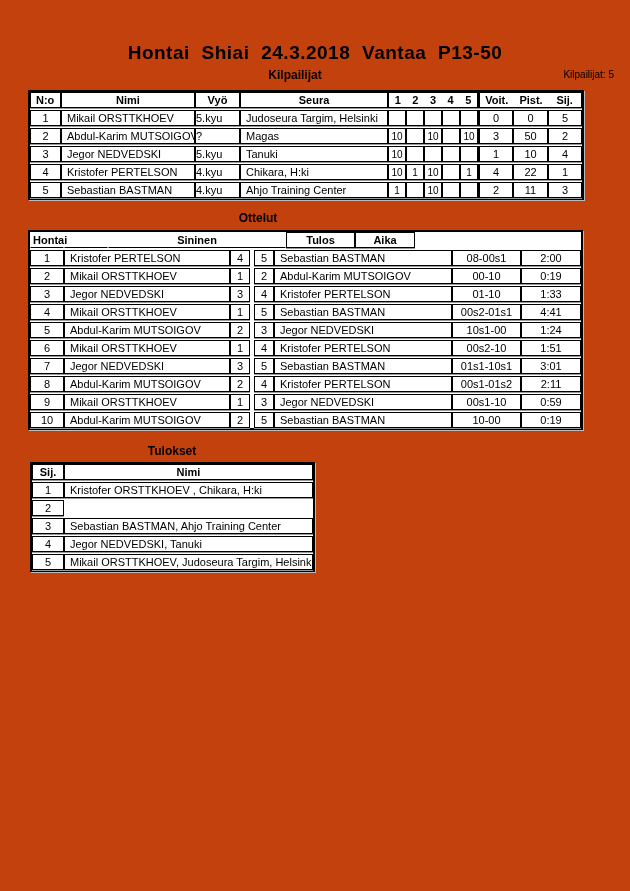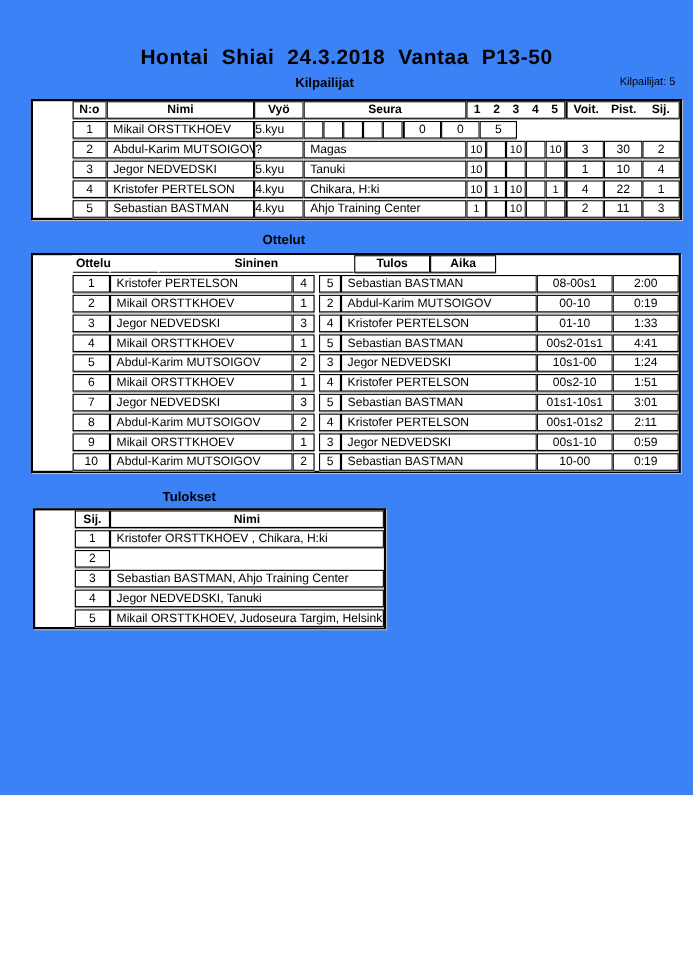--- a/index.html
+++ b/index.html
@@ -1,28 +1,28 @@
 <!DOCTYPE html>
 <html><head>
 <meta charset="utf-8">
 <style>
   html,body { margin:0; padding:0; background:#fff; }
   #page {
-    position:relative; width:630px; height:723px; background:#3b82f6;
+    position:relative; width:630px; height:891px; background:#c2410c;
     font-family:"Liberation Sans", sans-serif; color:#000; overflow:hidden;
   }
   .abs { position:absolute; }
   #title {
     top:42px; left:0; width:630px; text-align:center;
     font-size:19px; font-weight:bold; word-spacing:6px; letter-spacing:0.5px;
   }
   .section-title { font-size:12px; font-weight:bold; transform:translateX(-50%); white-space:nowrap; }
   #count { top:69px; right:16px; font-size:10px; }
   .tbl { position:absolute; border:2px solid #000; background:#fff; box-shadow:1px 1px 0 #bbb; }
-  .row { display:flex; height:16px; margin-top:2px;margin-left:36px; }
+  .row { display:flex; height:16px; margin-top:2px; }
   .row:first-child { margin-top:0; }
   .c {
     border:1px solid #000; background:#fff; box-sizing:border-box;
     display:flex; align-items:center; justify-content:center;
     font-size:11px; white-space:nowrap; box-shadow:0 1px 0 #999;
   }
   .b { font-weight:bold; }
   .l { justify-content:flex-start; padding-left:5px; }
   .hp { border-color:transparent; border-bottom-color:#000; box-shadow:none; }
   .ovf { overflow:visible; position:relative; z-index:2; }
@@ -75,20 +75,21 @@
           <span>Voit.</span>
           <span>Pist.</span>
           <span>Sij.</span>
         </div>
     </div>
 
     <div class="row">
       <div class="c t1-no">1</div>
       <div class="c l t1-nimi">Mikail ORSTTKHOEV</div>
       <div class="c t1-vyo">5.kyu</div>
+      <div class="c l ovf t1-seura">Judoseura Targim, Helsinki</div>
       <div class="c t1-r"></div>
       <div class="c t1-r"></div>
       <div class="c t1-r"></div>
       <div class="c t1-r"></div>
       <div class="c t1-r"></div>
       <div class="c t1-voit">0</div>
       <div class="c t1-pist">0</div>
       <div class="c t1-sij">5</div>
     </div>
 
@@ -96,21 +97,21 @@
       <div class="c t1-no">2</div>
       <div class="c l t1-nimi">Abdul-Karim MUTSOIGOV</div>
       <div class="c t1-vyo">?</div>
       <div class="c l ovf t1-seura">Magas</div>
       <div class="c t1-r">10</div>
       <div class="c t1-r"></div>
       <div class="c t1-r">10</div>
       <div class="c t1-r"></div>
       <div class="c t1-r">10</div>
       <div class="c t1-voit">3</div>
-      <div class="c t1-pist">30</div>
+      <div class="c t1-pist">50</div>
       <div class="c t1-sij">2</div>
     </div>
 
     <div class="row">
       <div class="c t1-no">3</div>
       <div class="c l t1-nimi">Jegor NEDVEDSKI</div>
       <div class="c t1-vyo">5.kyu</div>
       <div class="c l ovf t1-seura">Tanuki</div>
       <div class="c t1-r">10</div>
       <div class="c t1-r"></div>
@@ -150,21 +151,21 @@
       <div class="c t1-voit">2</div>
       <div class="c t1-pist">11</div>
       <div class="c t1-sij">3</div>
     </div>
   </div>
 
   <div id="st2" class="abs section-title">Ottelut</div>
 
   <div id="tbl2" class="tbl">
     <div class="row">
-      <div class="c b hp t2-no t2-hno">Ottelu</div>
+      <div class="c b hp t2-no t2-hno">Hontai</div>
       <div class="c b hp t2-sp"></div>
       <div class="c b hp t2-b">Sininen</div>
       <div class="c b t2-tulos">Tulos</div>
       <div class="c b t2-aika">Aika</div>
     </div>
 
     <div class="row">
       <div class="c t2-no">1</div>
       <div class="c l t2-w">Kristofer PERTELSON</div>
       <div class="c t2-n1">4</div>

